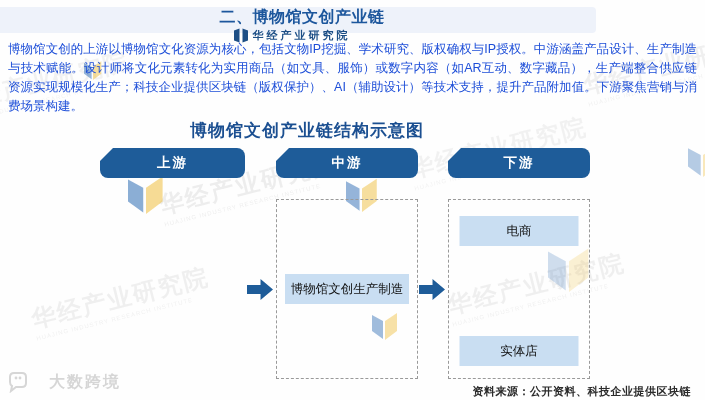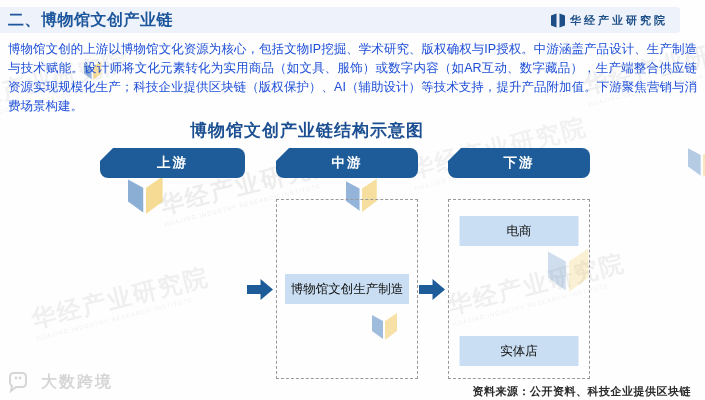--- a/index.html
+++ b/index.html
@@ -7,23 +7,24 @@
   body {
     font-family: "Liberation Sans", "DejaVu Sans", sans-serif;
     background: #ffffff;
     position: relative;
     overflow: hidden;
   }
   .page { position:absolute; inset:0; width:705px; height:400px; background:#fefefe; }
 
   
   .titlebar {
-    position:absolute; left:0; top:7; top:7px; width:680px; height:26px;
+    position:absolute; left:0; top:7; top:7px; width:596px; height:26px;
     background:#eef2fa; display:flex; align-items:center; justify-content:space-between;
     border-radius:0 4px 4px 0;
+    flex-direction:column;
   }
   .page-title {
     font-size:16px; font-weight:bold; color:#1c569c; padding-left:8px; letter-spacing:0.5px;
   }
   .brand { display:flex; align-items:center; gap:5px; padding-right:12px; }
   .brand-text { font-size:11px; font-weight:bold; color:#1d4f86; letter-spacing:3px; }
 
   
   .intro {
     position:absolute; left:8px; top:40px; width:689px;
@@ -81,21 +82,21 @@
   .wm1 { left:158px; top:168px; }
   .wm2 { left:408px; top:132px; opacity:0.10; }
   .wm3 { left:446px; top:268px; opacity:0.12; }
   .wm4 { left:582px; top:48px;  opacity:0.12; }
   .wm5 { left:30px;  top:282px; opacity:0.12; }
   .wm6 { left:-50px; top:66px;  opacity:0.10; }
 
   .flag { position:absolute; pointer-events:none; }
 
   .bottom-brand {
-    position:absolute; left:7px; top:371px; display:flex; align-items:center; gap:12px;
+    position:absolute; left:7px; top:371px; display:flex; align-items:center; gap:20px;
     color:#d0d0d0; pointer-events:none;
   }
   .bottom-brand-text { font-size:16px; font-weight:bold; letter-spacing:2px; color:#d6d6d6; }
 
   
   .source {
     position:absolute; right:14px; top:384px; font-size:11px; font-weight:bold; color:#2b2b2b;
     letter-spacing:0.5px;
   }
 </style>

